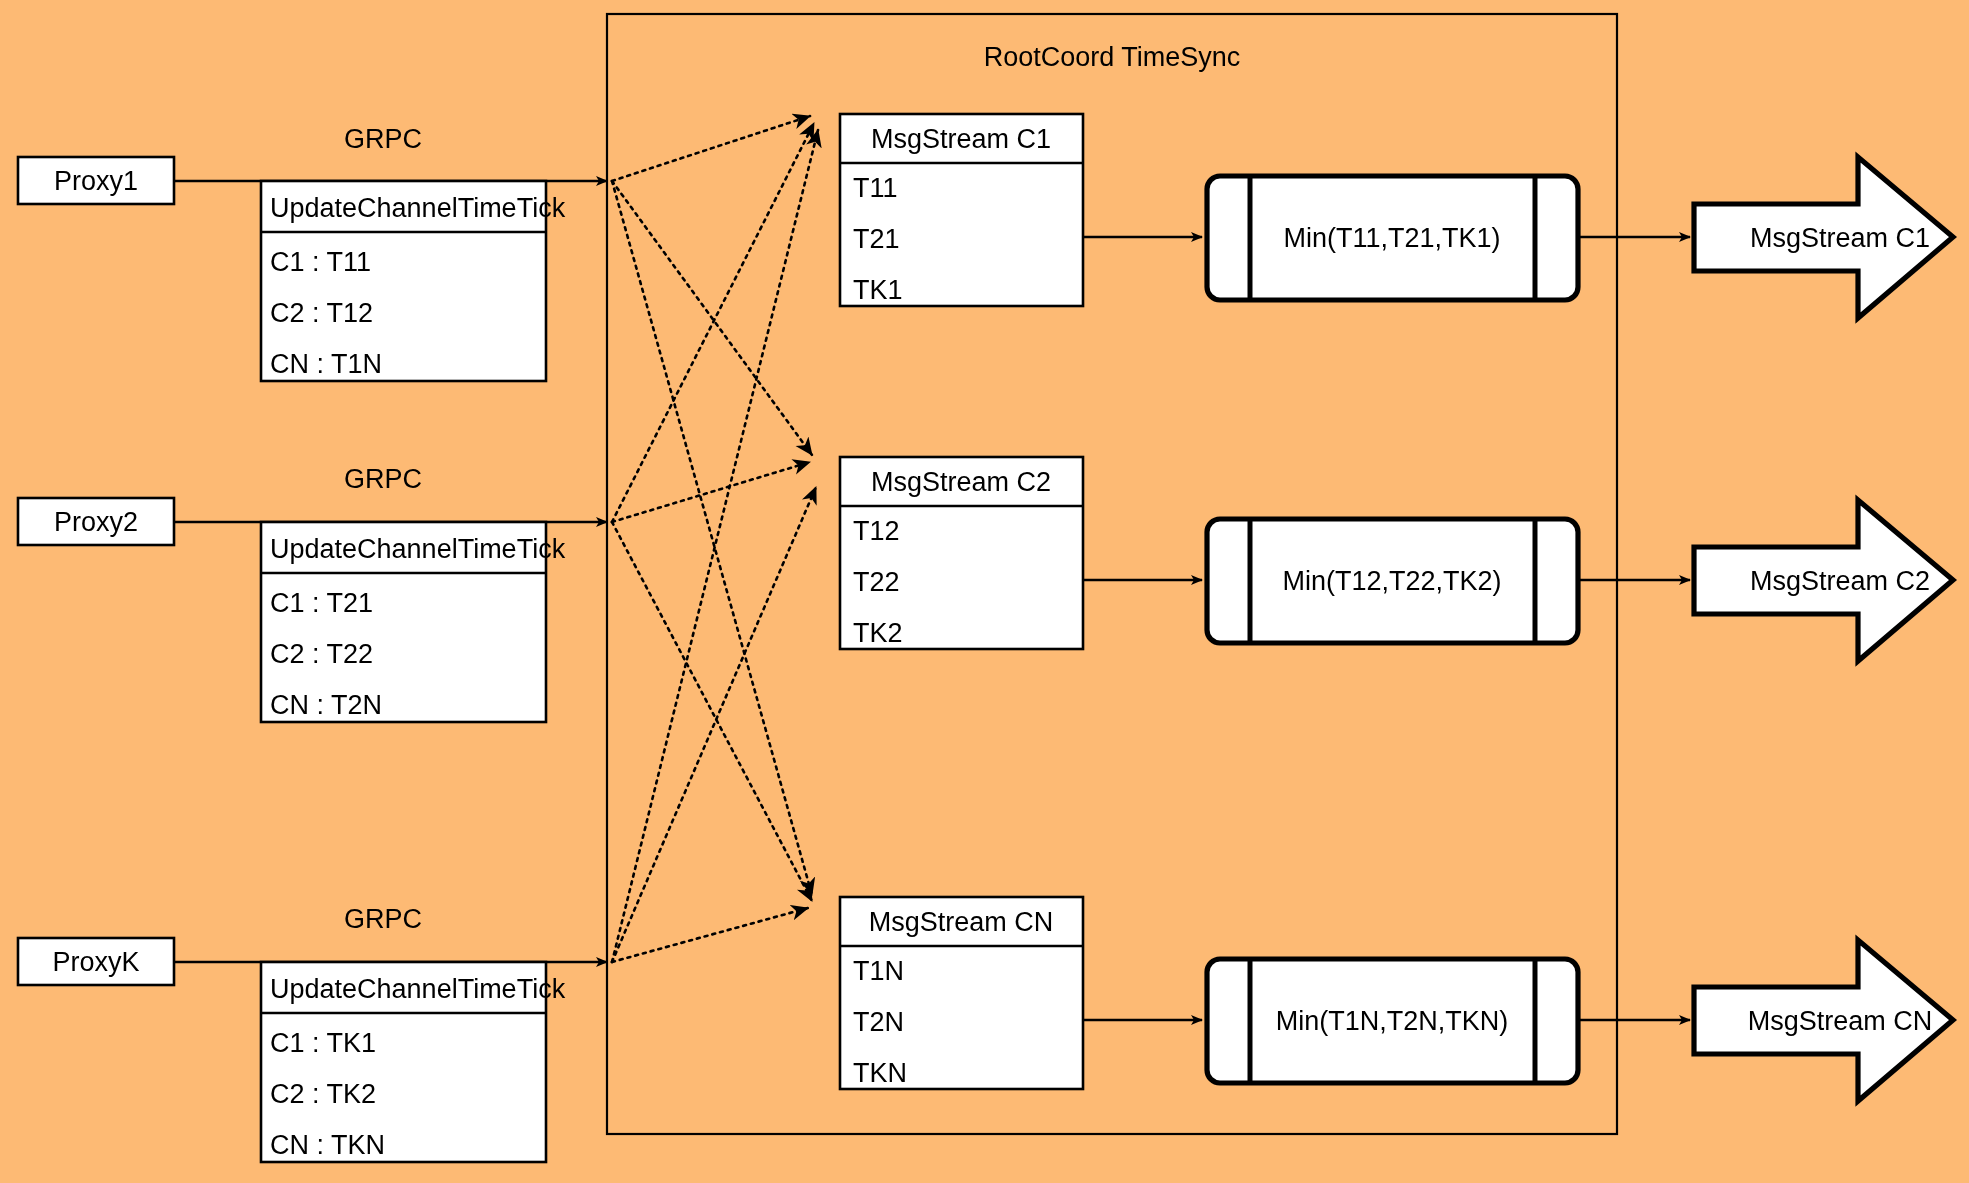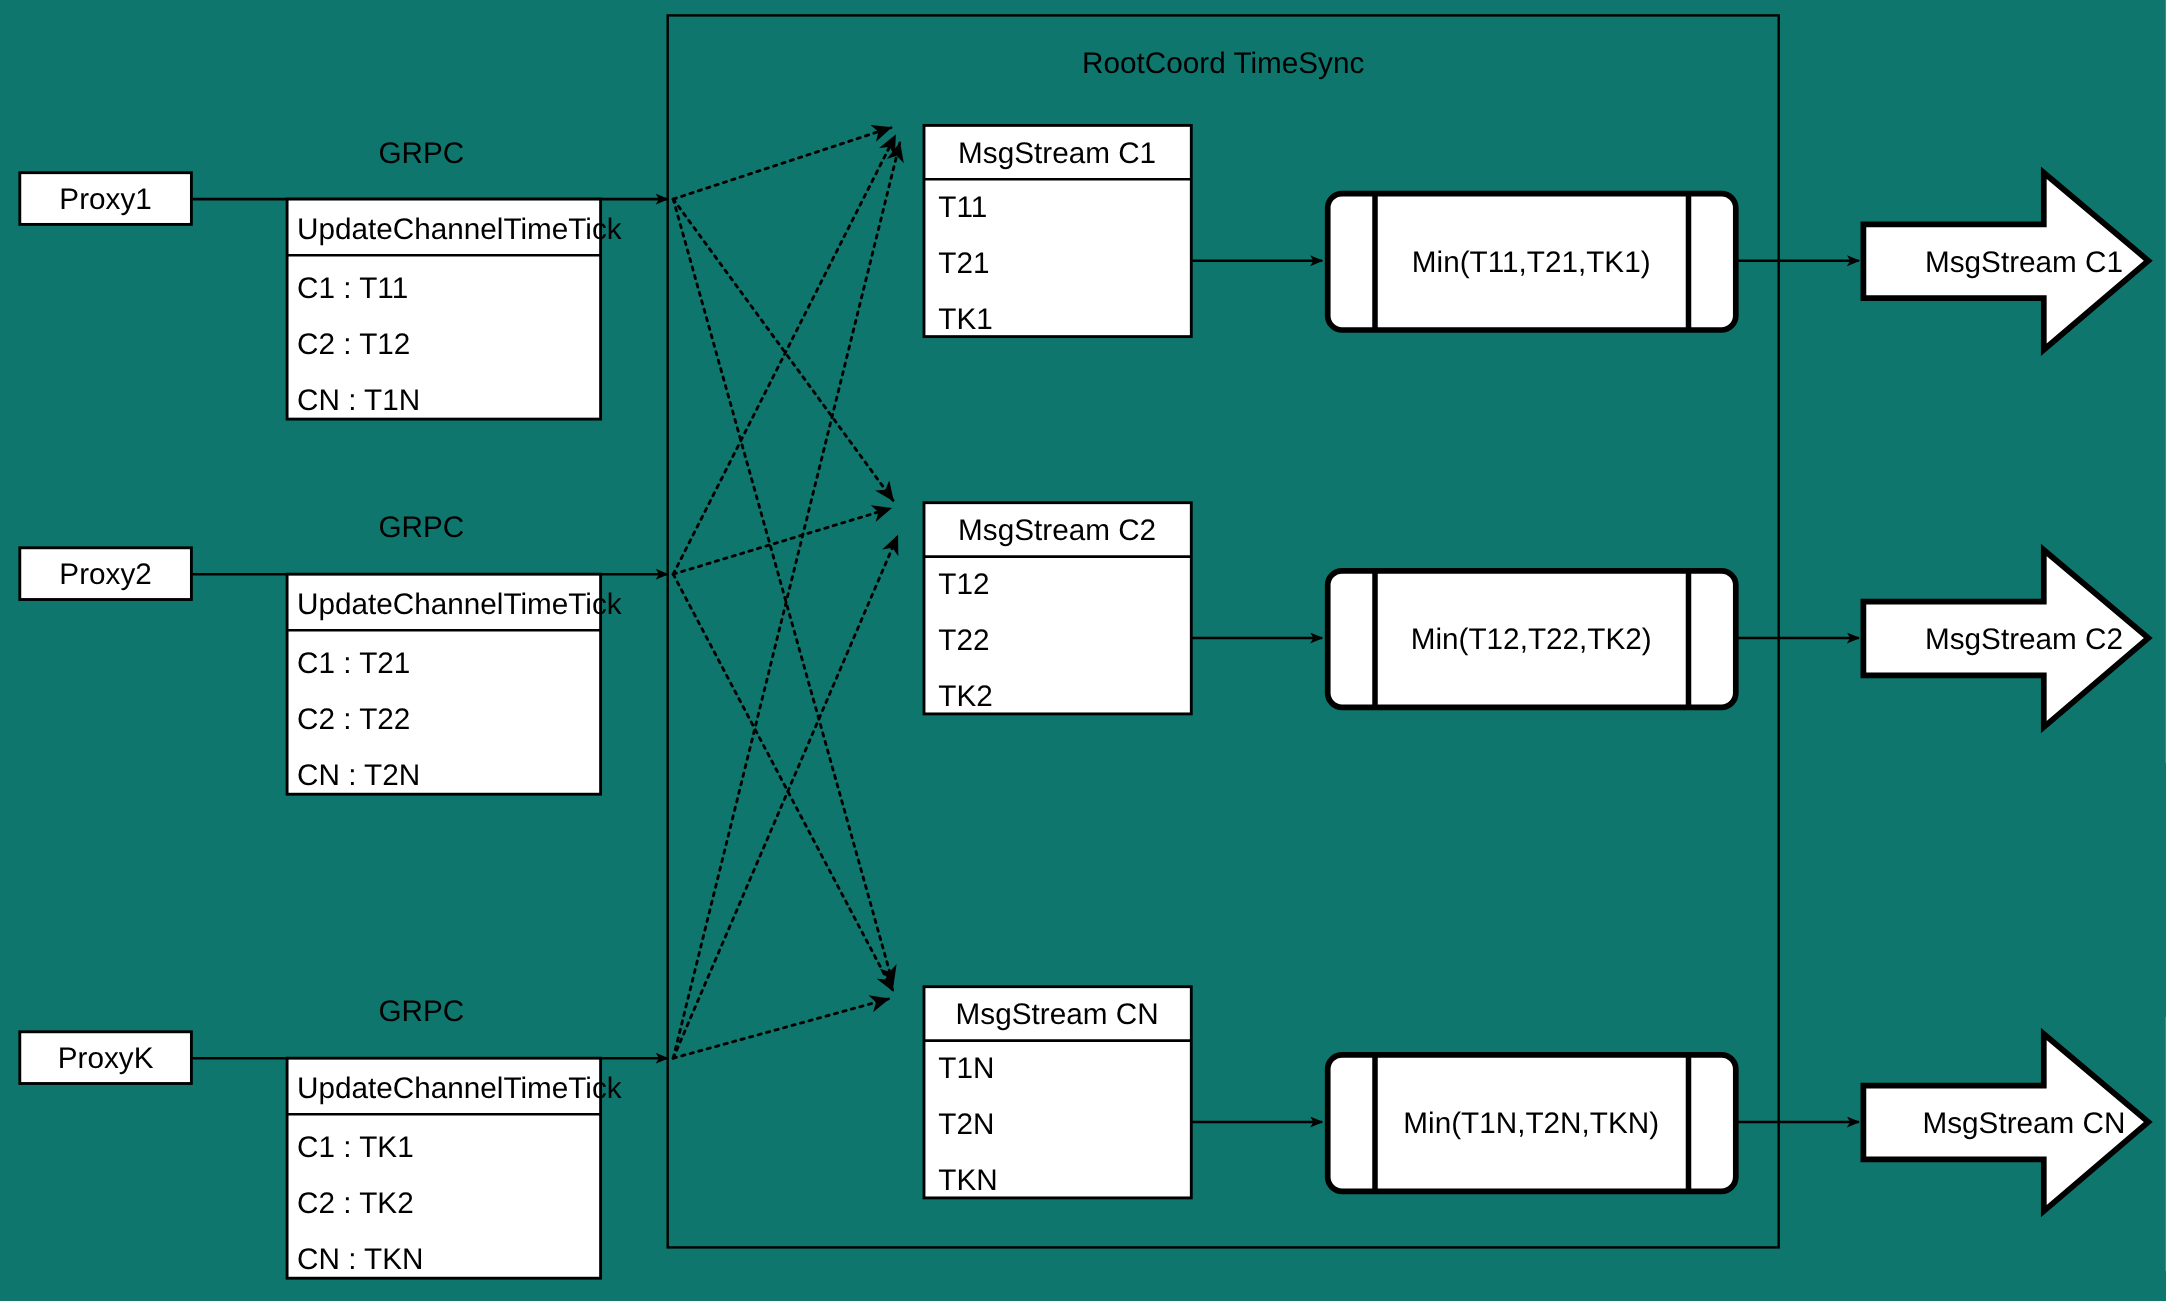--- a/index.html
+++ b/index.html
@@ -9,21 +9,21 @@
     background: #ffffff;
   }
   body {
     font-family: "Liberation Sans", sans-serif;
     color: #000000;
   }
   #canvas {
     position: relative;
     width: 1969px;
     height: 1183px;
-    background: #0f766e;
+    background: #fdba74;
     overflow: hidden;
   }
   svg#diagram {
     position: absolute;
     left: 0;
     top: 0;
     width: 1969px;
     height: 1183px;
   }
   .stroke-thin   { fill: none; stroke: #000000; stroke-width: 2.2; }

